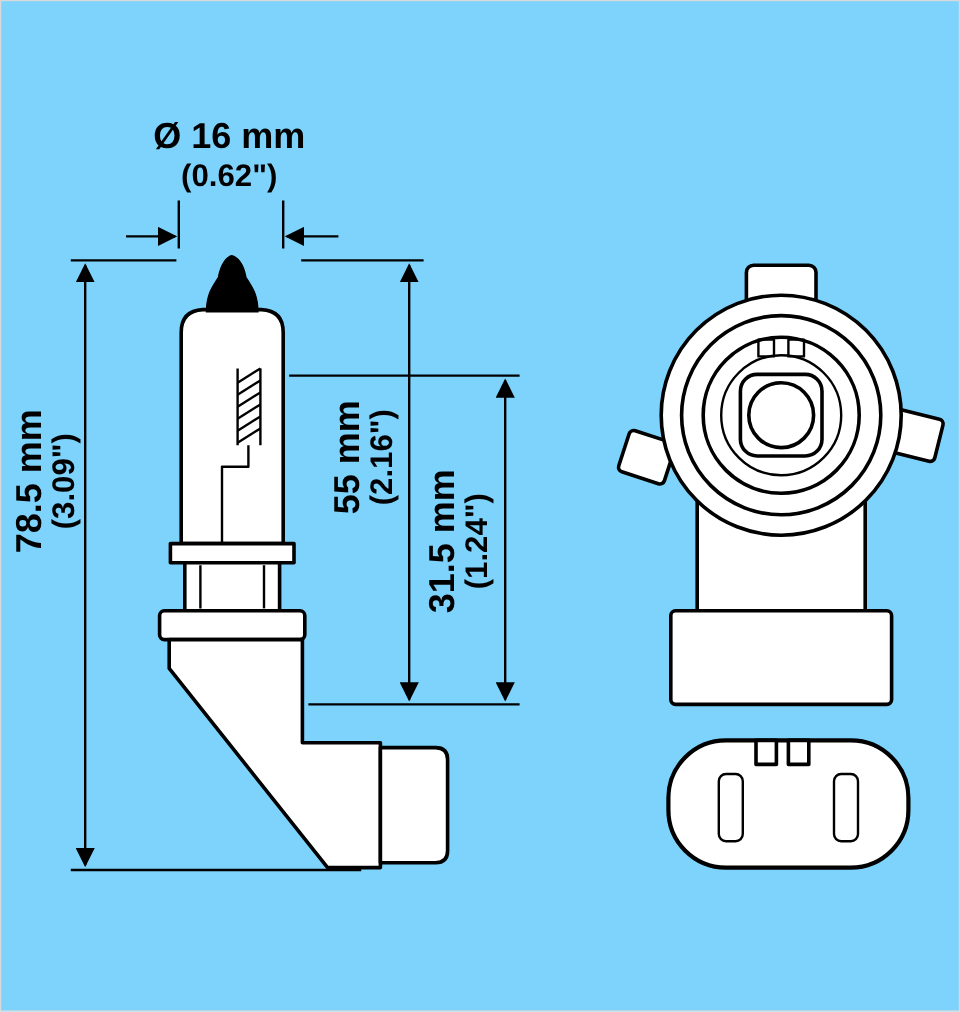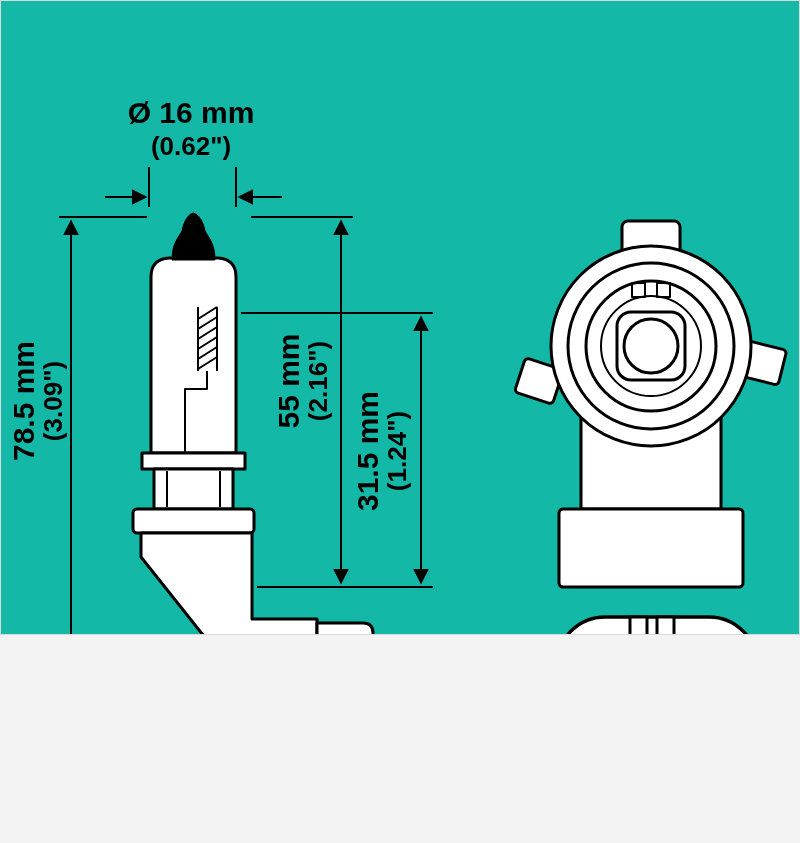--- a/index.html
+++ b/index.html
@@ -1,17 +1,17 @@
 <!DOCTYPE html>
 <html><head>
 <meta charset="utf-8">
 <style>
   html,body{margin:0;padding:0;background:#f3f3f3;}
   .canvas{
-    width:800px;height:635px;background:#14b8a6;
+    width:800px;height:843px;background:#7dd3fc;
     border:1px solid #d9d9d9;box-sizing:border-box;
     margin:0 auto;position:relative;overflow:hidden;
     font-family:"Liberation Sans", sans-serif;
   }
   svg{display:block;}
   .outline{fill:#ffffff;stroke:#000000;stroke-width:3;stroke-linejoin:round;}
   .outline-thick{fill:#ffffff;stroke:#000000;stroke-width:3.5;stroke-linejoin:round;}
   .detail{fill:none;stroke:#000000;stroke-width:2;stroke-linejoin:round;}
   .dimline{fill:none;stroke:#000000;stroke-width:2;}
   .extline{fill:none;stroke:#000000;stroke-width:2;}

